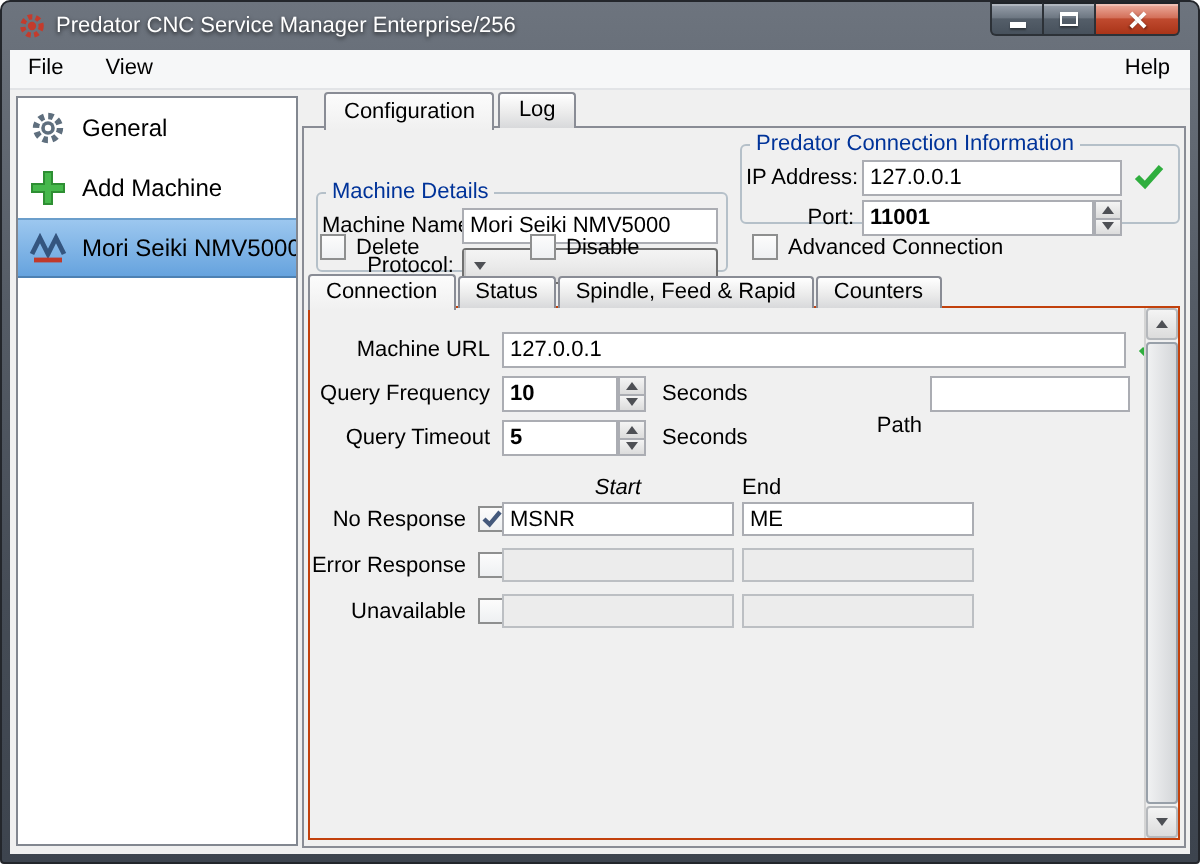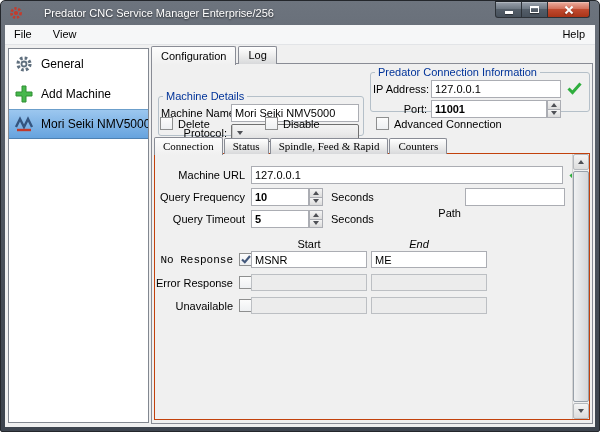--- a/index.html
+++ b/index.html
@@ -16,21 +16,21 @@
   .window {
     position:absolute; inset:0;
     background: linear-gradient(180deg,#6d747e 0%, #555c66 35%, #454c56 70%, #3d444e 100%);
     border:1px solid #23262b;
     border-radius:5px 5px 2px 2px;
   }
   .titlebar { position:absolute; top:0; left:0; right:0; height:24px; }
   .app-icon { position:absolute; left:8px; top:5px; width:14px; height:14px; }
   .win-title {
     position:absolute; left:27px; top:6px; color:#fff;
-    text-shadow:0 1px 2px rgba(0,0,0,.7); white-space:nowrap;margin-left:16px;
+    text-shadow:0 1px 2px rgba(0,0,0,.7); white-space:nowrap;
   }
   .win-buttons { position:absolute; right:9px; top:0; display:flex; }
   .win-btn {
     width:27px; height:17px; margin-left:-1px;
     border:1px solid #2c3137; border-top:1px solid #1f2328;
     background:linear-gradient(180deg,#99a1ac 0%,#6e7883 45%,#545e69 50%,#47515c 100%);
     display:flex; align-items:center; justify-content:center;
     box-shadow: inset 0 1px 0 rgba(255,255,255,.25);
   }
   .win-btn.first { border-radius:0 0 0 3px; }
@@ -71,21 +71,21 @@
   .side-icon { width:22px; height:22px; display:flex; align-items:center; justify-content:center; flex:0 0 22px; }
 
   
   .tabstrip { position:absolute; left:146px; top:0; height:19px; display:flex; align-items:flex-end; z-index:3; }
   .tab {
     height:18px; padding:2px 9px 0 9px; margin-right:2px;
     border:1px solid #898c95; border-bottom:none; border-radius:2px 2px 0 0;
     background:linear-gradient(180deg,#ffffff 0%,#ebebeb 55%,#d8d9db 100%);
     white-space:nowrap;
   }
-  .tab.selected { height:19px; background:linear-gradient(180deg,#fcfcfc 0%,#f0f0f0 100%); position:relative; top:1px; padding-top:3px; }
+  .tab.selected { height:19px; background:linear-gradient(180deg,#fcfcfc 0%,#f0f0f0 100%); position:relative; top:1px; padding-top:3px;margin-left:11px; }
   .tabpage {
     position:absolute; left:146px; right:2px; top:18px; bottom:3px;
     background:#f0f0f0; border:1px solid #898c95;
   }
 
   
   fieldset.group { position:absolute; border:1px solid #b5c0c9; border-radius:3px; background:transparent; }
   fieldset.group legend { color:#003399; padding:0 3px; margin-left:4px; font-size:11px; }
 
   .lbl { position:absolute; white-space:nowrap; }
@@ -135,21 +135,21 @@
   .cb {
     width:13px; height:13px; background:linear-gradient(180deg,#fcfcfc,#eef0f2);
     border:1px solid #8e8f8f; display:flex; align-items:center; justify-content:center; flex:0 0 13px;
   }
 
   
   .innerstrip { position:absolute; left:2px; top:72px; height:18px; display:flex; align-items:flex-end; z-index:2; }
   .itab {
     height:16px; padding:1px 8px 0 8px; margin-right:1px;
     border:1px solid #898c95; border-bottom:none; border-radius:2px 2px 0 0;
-    background:linear-gradient(180deg,#ffffff 0%,#ebebeb 55%,#d8d9db 100%); white-space:nowrap;font-family:Liberation Serif, serif;
+    background:linear-gradient(180deg,#ffffff 0%,#ebebeb 55%,#d8d9db 100%); white-space:nowrap;
   }
   .itab.selected { height:18px; background:linear-gradient(180deg,#fcfcfc,#f0f0f0); position:relative; top:1px; padding-top:2px; }
   .innerpage {
     position:absolute; left:2px; right:2px; top:89px; bottom:3px;
     background:#f0f0f0; border:1px solid #c2410c;padding-left:44px;
   }
 
   
   .vscroll { position:absolute; right:0; top:0; bottom:0; width:17px; background:#f0f0f0; border-left:1px solid #d4d4d4; }
   .sb-btn {
@@ -324,24 +324,24 @@
             <div class="spin-b up">
                 <i class="tri-up"></i>
               </div>
             <div class="spin-b">
                 <i class="tri-dn"></i>
               </div>
           </div>
         </div>
         <span class="lbl" style="left:176px; top:59px;">Seconds</span>
 
-        <span class="lbl" style="left:96px; top:84px; width:116px; text-align:center;">Start</span>
-        <span class="lbl" style="left:206px; top:84px; width:116px; text-align:center;font-style:italic;">End</span>
-
-        <span class="lbl r" style="left:0; top:100px; width:78px;font-family:Liberation Mono, monospace;">No Response</span>
+        <span class="lbl" style="left:96px; top:84px; width:116px; text-align:center;font-style:italic;">Start</span>
+        <span class="lbl" style="left:216px; top:84px; width:116px; text-align:left;">End</span>
+
+        <span class="lbl r" style="left:0; top:100px; width:78px;">No Response</span>
         <span class="cb" style="position:absolute; left:84px; top:99px;">
           <svg width="10" height="9" viewBox="0 0 10 9">
               <path d="M1 4.5 L3.8 7.2 L9 1" stroke="#44597c" stroke-width="2.2" fill="none"></path>
             </svg>
         </span>
         <input class="txt" style="left: 216px; top: 97px; width: 116px; height: 17px;" value="ME">
         <input class="txt" style="left: 96px; top: 97px; width: 116px; height: 17px;" value="MSNR">
 
         <span class="lbl r" style="left:0; top:123px; width:78px;">Error Response</span>
         <span class="cb" style="position:absolute; left:84px; top:122px;"></span>

